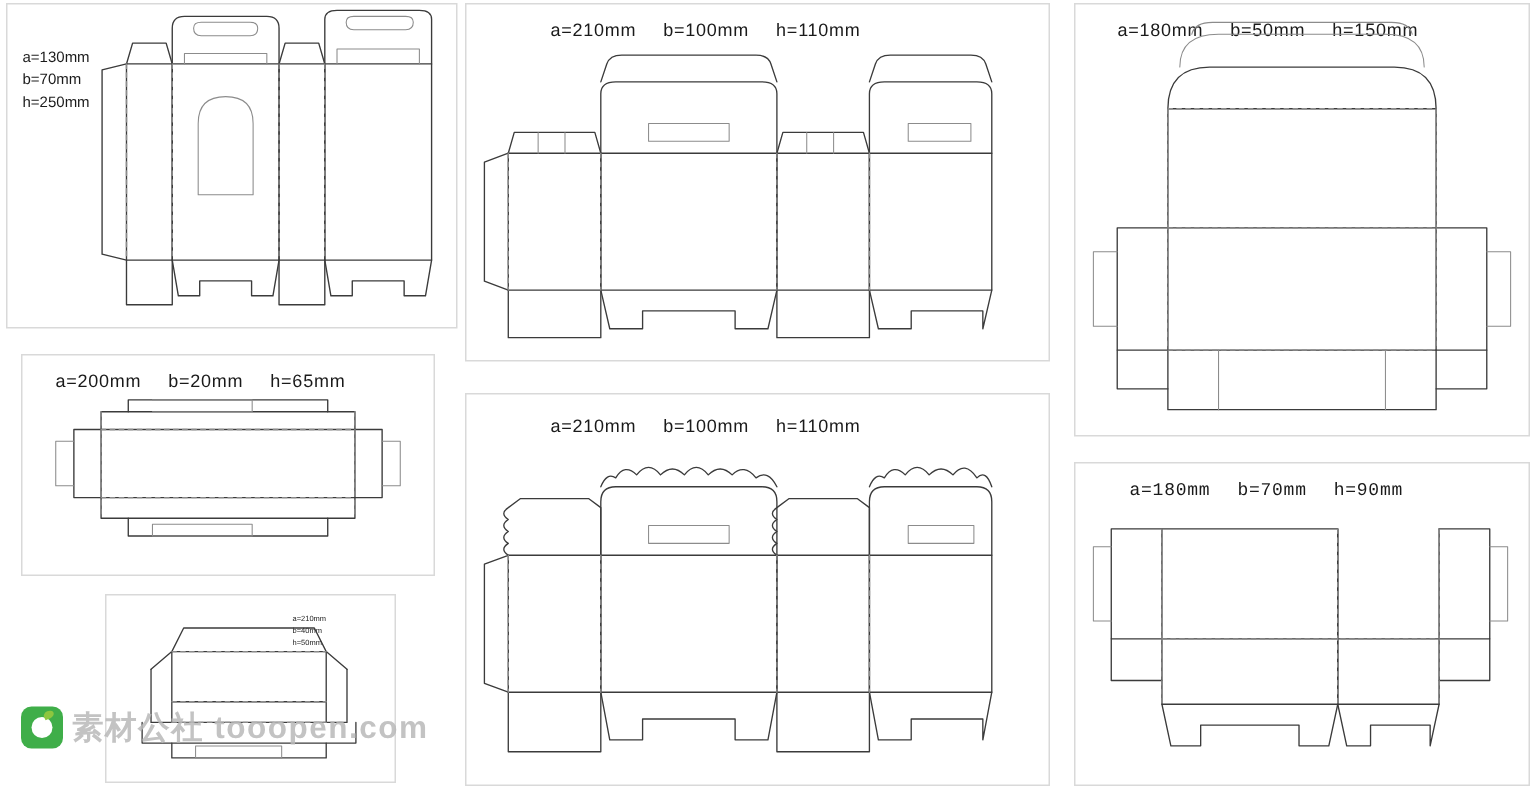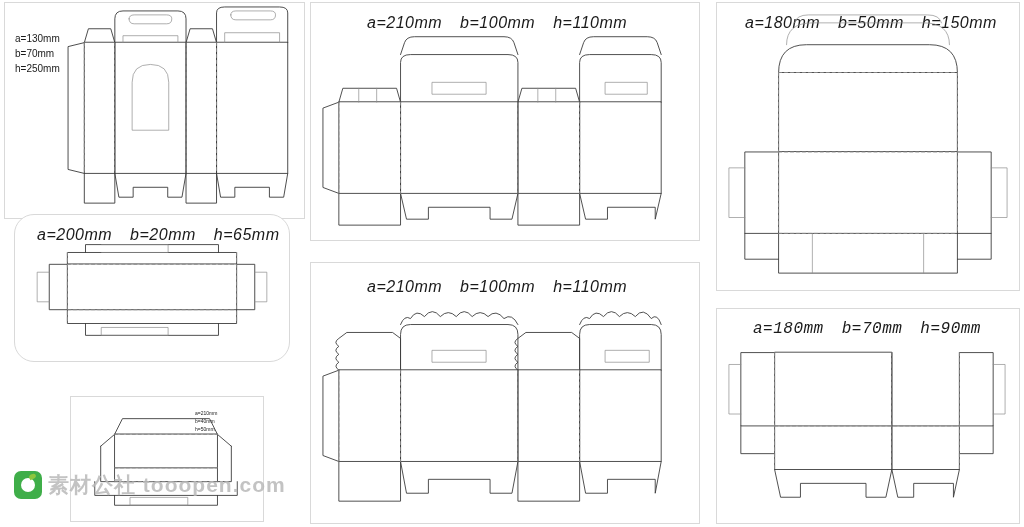--- a/index.html
+++ b/index.html
@@ -10,26 +10,25 @@
     position:relative;
     overflow:hidden;
   }
   .panel{
     position:absolute;
     border:1px solid #d9d9d9;
     background:#ffffff;
     box-sizing:border-box;
   }
   .label{
-    font-size:16px;
+    font-size:12px;
     color:#1a1a1a;
     letter-spacing:.5px;
     white-space:pre;
     line-height:1.35;
-    font-style:italic;
   }
   .label-row{
     position:absolute;
     display:flex;
     gap:18px;
   }
   .label-block{
     position:absolute;
     font-size:10px;
     color:#1a1a1a;
@@ -162,21 +161,21 @@
     <path class="thin" d="M276 166 L292 166 L292 216 L276 216"></path>
 
     <path d="M62 232 L62 272 L242 272 L242 232"></path>
     <path d="M28 232 L28 258 L62 258"></path>
     <path d="M276 232 L276 258 L242 258"></path>
     <path class="thin" d="M96 232 L96 272 M208 232 L208 272"></path>
     <path class="dash" d="M62 150 L242 150 M62 232 L242 232 M62 70 L242 70 M62 70 L62 232 M242 70 L242 232"></path>
   </svg>
 </div>
 
-<div class="panel" style="left:14px;top:214px;width:276px;height:148px;border-radius:20px;">
+<div class="panel" style="left:14px;top:236px;width:276px;height:148px;">
   <div class="label-row" style="left:22px;top:9px;">
     <span class="label">a=200mm</span>
     <span class="label">b=20mm</span>
     <span class="label">h=65mm</span>
   </div>
   <svg class="dieline" viewBox="0 0 272 148" preserveAspectRatio="none">
     <path d="M52 50 L52 96 L220 96 L220 50 Z"></path>
     <path d="M52 50 L52 38 L220 38 L220 50"></path>
     <path d="M52 96 L52 110 L220 110 L220 96"></path>
     <path d="M70 38 L70 30 L202 30 L202 38"></path>

